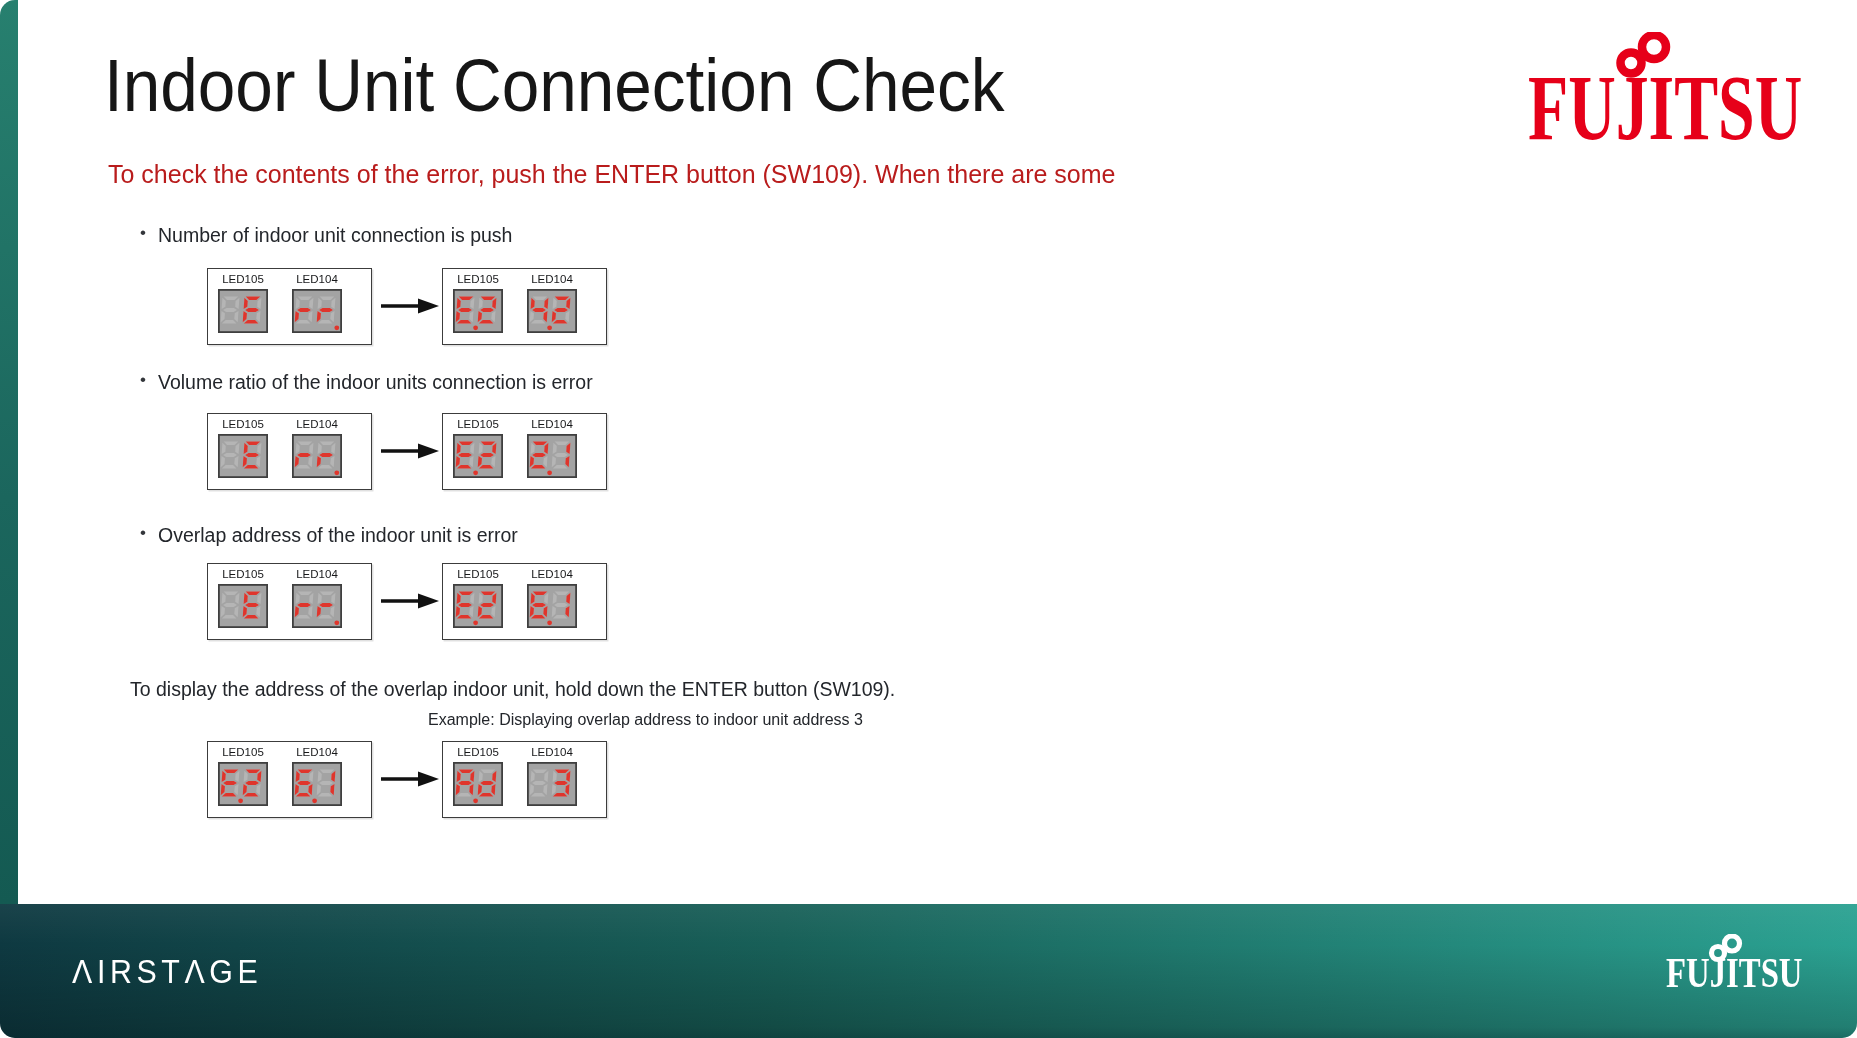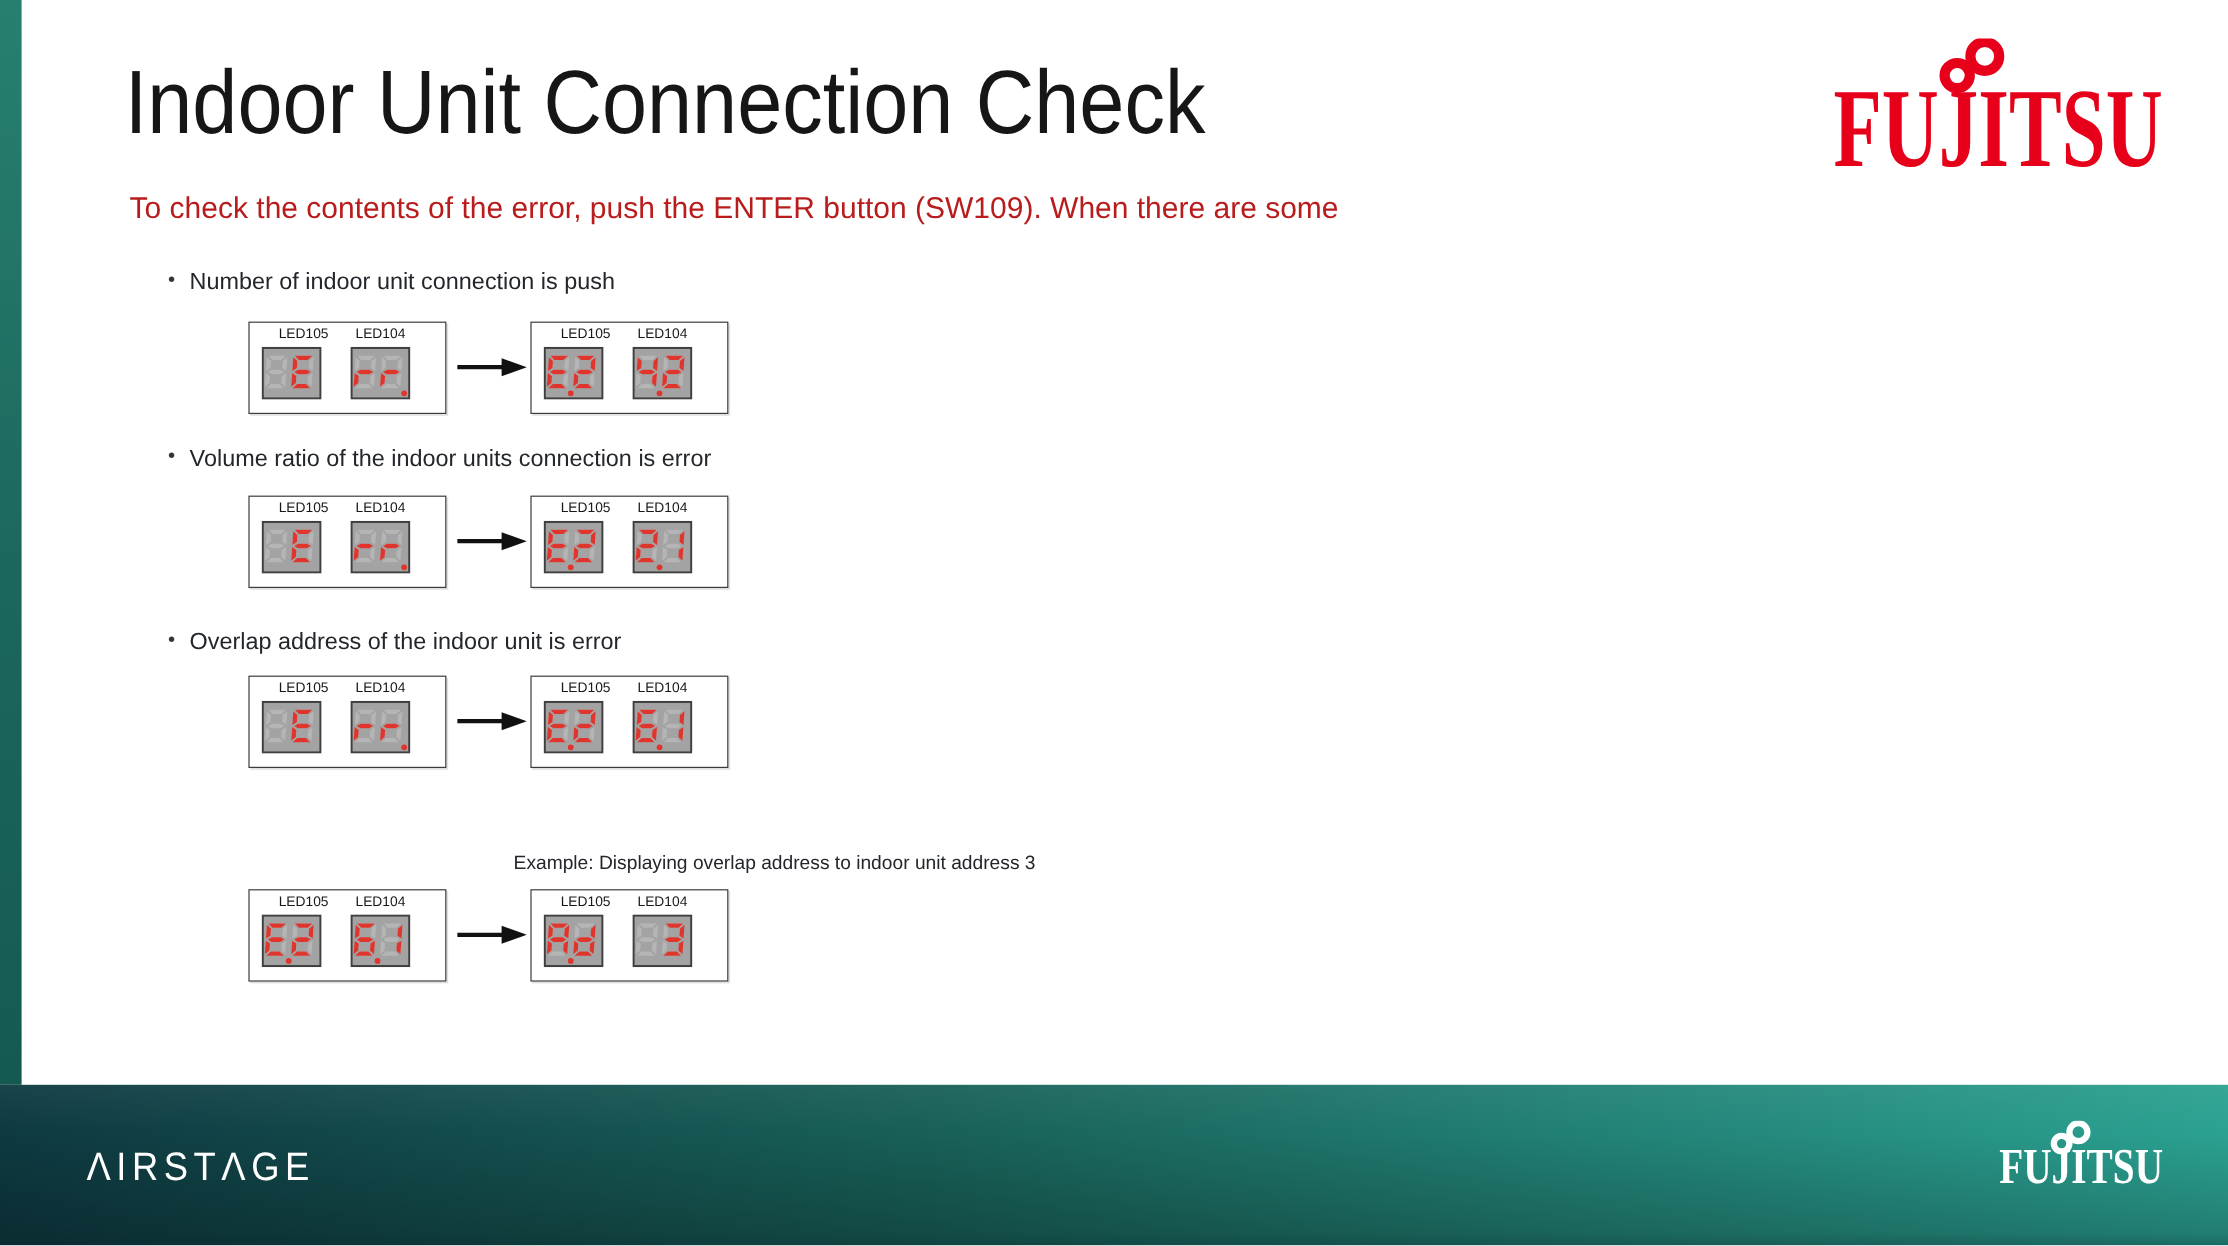--- a/index.html
+++ b/index.html
@@ -1,38 +1,38 @@
 <!DOCTYPE html>
 <html><head>
 <meta charset="utf-8">
 <style>
   html,body{margin:0;padding:0;background:#ffffff;}
   #slide{position:relative;width:1857px;height:1038px;background:#ffffff;overflow:hidden;
-         font-family:"Liberation Sans", sans-serif;color:#222;}
+         font-family:"Liberation Sans", sans-serif;color:#222;border-radius:15px;}
   
   #left-strip{position:absolute;left:0;top:0;width:18px;height:904px;
               background:linear-gradient(180deg,#27806f 0%,#1b665d 55%,#145a52 100%);}
   
   #title{position:absolute;left:104px;top:42px;font-size:75px;font-weight:300;color:#161616;
          letter-spacing:0px;transform:scaleX(.9);transform-origin:left top;white-space:nowrap;}
   
   .intro-line{position:absolute;left:108px;font-size:25px;line-height:26px;color:#b91c1c;white-space:nowrap;}
   #intro1{top:161px;} #intro2{top:188px;}
   
   .bullet{position:absolute;font-size:19.5px;color:#23262b;white-space:nowrap;}
   .bullet .dot{position:absolute;left:-18px;top:-1px;font-size:17px;color:#33363b;}
   #b1{left:158px;top:224px;} #b2{left:158px;top:371px;} #b3{left:158px;top:524px;}
   
   #note{position:absolute;left:130px;top:678px;font-size:19.5px;color:#23262b;white-space:nowrap;}
   #example{position:absolute;left:428px;top:711px;font-size:16px;color:#23262b;white-space:nowrap;}
   
   .gb{position:absolute;width:163px;height:75px;background:#ffffff;border:1.5px solid #3c3c3c;
       box-shadow:1.5px 1.5px 0 rgba(0,0,0,.12);}
   .gb .ll{position:absolute;top:4px;width:50px;text-align:center;font-size:11.5px;color:#17181a;}
-  .gb .llA{left:20px;} .gb .llB{left:84px;}
+  .gb .llA{left:10px;} .gb .llB{left:84px;}
   .mod{position:absolute;top:20px;width:50px;height:44px;}
   .mA{left:10px;} .mB{left:84px;}
   .r1L{left:207px;top:268px;} .r1R{left:442px;top:268px;}
   .r2L{left:207px;top:413px;} .r2R{left:442px;top:413px;}
   .r3L{left:207px;top:563px;} .r3R{left:442px;top:563px;}
   .r4L{left:207px;top:741px;} .r4R{left:442px;top:741px;}
   .ar{position:absolute;width:58px;height:18px;}
   .r1A{left:381px;top:297px;} .r2A{left:381px;top:442px;}
   .r3A{left:381px;top:592px;} .r4A{left:381px;top:770px;}
   
@@ -79,20 +79,21 @@
   </div>
   <div id="b2" class="bullet">
     <span class="dot">•</span>
     <span>Volume ratio of the indoor units connection is error</span>
   </div>
   <div id="b3" class="bullet">
     <span class="dot">•</span>
     <span>Overlap address of the indoor unit is error</span>
   </div>
 
+  <div id="note">To display the address of the overlap indoor unit, hold down the ENTER button (SW109).</div>
   <div id="example">Example: Displaying overlap address to indoor unit address 3</div>
 
   <div class="gb r1L">
     <span class="ll llA">LED105</span>
     <span class="ll llB">LED104</span>
     <div class="mod mA"><svg width="50" height="44" viewBox="0 0 50 44">
           <rect x="0.9" y="0.9" width="48.2" height="42.2" fill="#a3a3a3" stroke="#3f3f3f" stroke-width="1.8"></rect>
           <g transform="translate(4.5,7.5) skewX(-4)">
             <polygon points="1.2,0 15.8,0 12.2,3.6 4.8,3.6" fill="#b5b5b5"></polygon>
             <polygon points="17,1.2 17,12.6 13.4,10.2 13.4,4.4" fill="#b5b5b5"></polygon>

